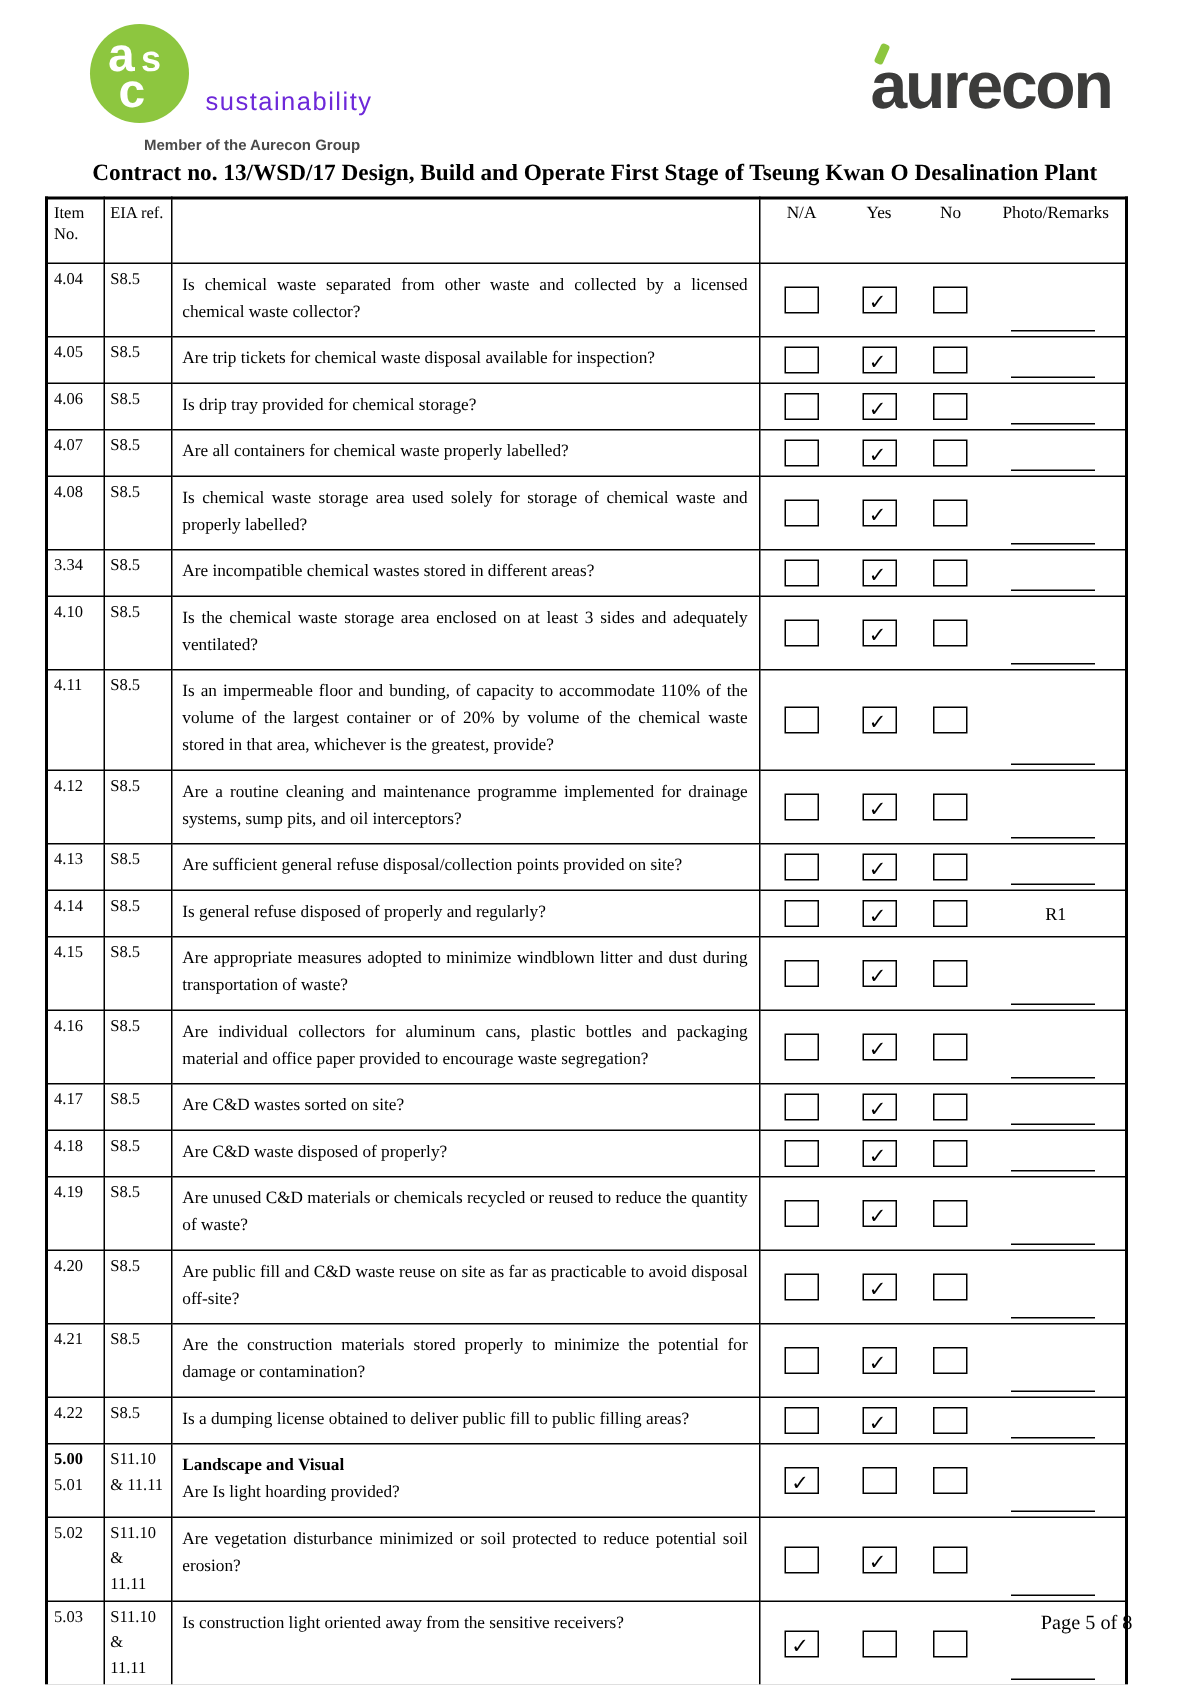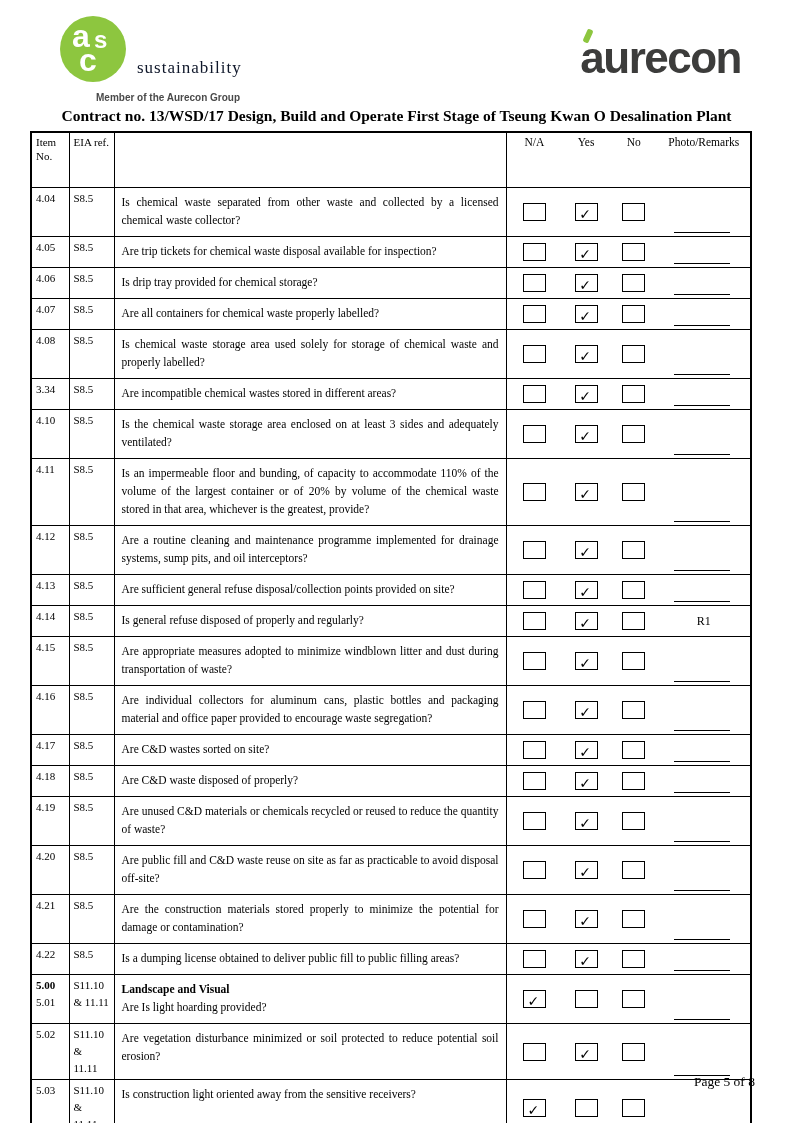--- a/index.html
+++ b/index.html
@@ -8,41 +8,41 @@
          font-family:"Liberation Serif", serif; color:#000; }
 
   
   .logo-circle{ position:absolute; left:60px; top:16px; width:66px; height:66px; border-radius:50%;
                 background:var(--green); color:#fff; font-family:"Liberation Sans",sans-serif; font-weight:bold; }
   .lc-a{ position:absolute; left:12px; top:2px;  font-size:32px; }
   .lc-s{ position:absolute; left:34px; top:10px; font-size:24px; }
   .lc-c{ position:absolute; left:19px; top:26px; font-size:32px; }
   .brand-name{ position:absolute; left:134px; top:22px; font-family:"Liberation Sans",sans-serif;
                font-weight:bold; font-size:32px; letter-spacing:0.5px; color:var(--green); }
-  .brand-tag{ position:absolute; left:137px; top:58px; font-family:Liberation Serif, serif;
-              font-size:17px; letter-spacing:1px; color:#0f172a; }
+  .brand-tag{ position:absolute; left:137px; top:58px; font-family:Liberation Sans, sans-serif;
+              font-size:17px; letter-spacing:1px; color:#6d28d9; }
   .brand-member{ position:absolute; left:96px; top:92px; font-family:"Liberation Sans",sans-serif;
                  font-size:10px; font-weight:bold; color:#4a4a4a; }
   .aurecon{ position:absolute; right:52px; top:36px; font-family:"Liberation Sans",sans-serif;
             font-weight:bold; font-size:44px; letter-spacing:-1.5px; color:var(--aurecon); line-height:1; }
   .aurecon-accent{ position:absolute; left:5px; top:-7px; width:6px; height:14px;
                    background:var(--green); border-radius:2px; transform:rotate(24deg); }
 
   
   .doc-title{ position:absolute; left:0; top:107px; width:100%; text-align:center;
               font-weight:bold; font-size:15.5px; }
 
   
   table.checklist{ position:absolute; left:30px; top:131px; width:720px; border-collapse:collapse;
                    table-layout:fixed; border:2px solid #000; }
   .checklist th, .checklist td{ border:1px solid #000; padding:0; vertical-align:top;
                                 font-weight:normal; font-size:11.5px; text-align:left; }
   col.w-item{ width:38px; } col.w-eia{ width:45px; } col.w-q{ width:392px; } col.w-checks{ width:245px; }
 
-  th.h-item, th.h-eia{ padding:2px 2px 18px 4px; height:34px; font-size:11px; line-height:14px; }
+  th.h-item, th.h-eia{ padding:2px 2px 6px 4px; height:34px; font-size:11px; line-height:14px; }
   th.h-checks{ padding-top:3px; }
   .hdr-row{ display:flex; align-items:flex-start; font-size:11.5px; }
   .sub{ display:flex; justify-content:center; align-items:center; }
   .sub.na{ width:56px; } .sub.yes{ width:48px; } .sub.no{ width:48px; } .sub.rem{ width:93px; }
 
   td.c-item, td.c-eia{ padding:2px 1px 2px 4px; font-size:11px; line-height:17px; }
   td.c-q{ padding:5px 7px 7px 7px; }
   .q-text{ text-align:justify; line-height:18px; }
   .q-section{ font-weight:bold; line-height:18px; }
   td.c-checks{ position:relative; vertical-align:middle; padding:3px 0; }

